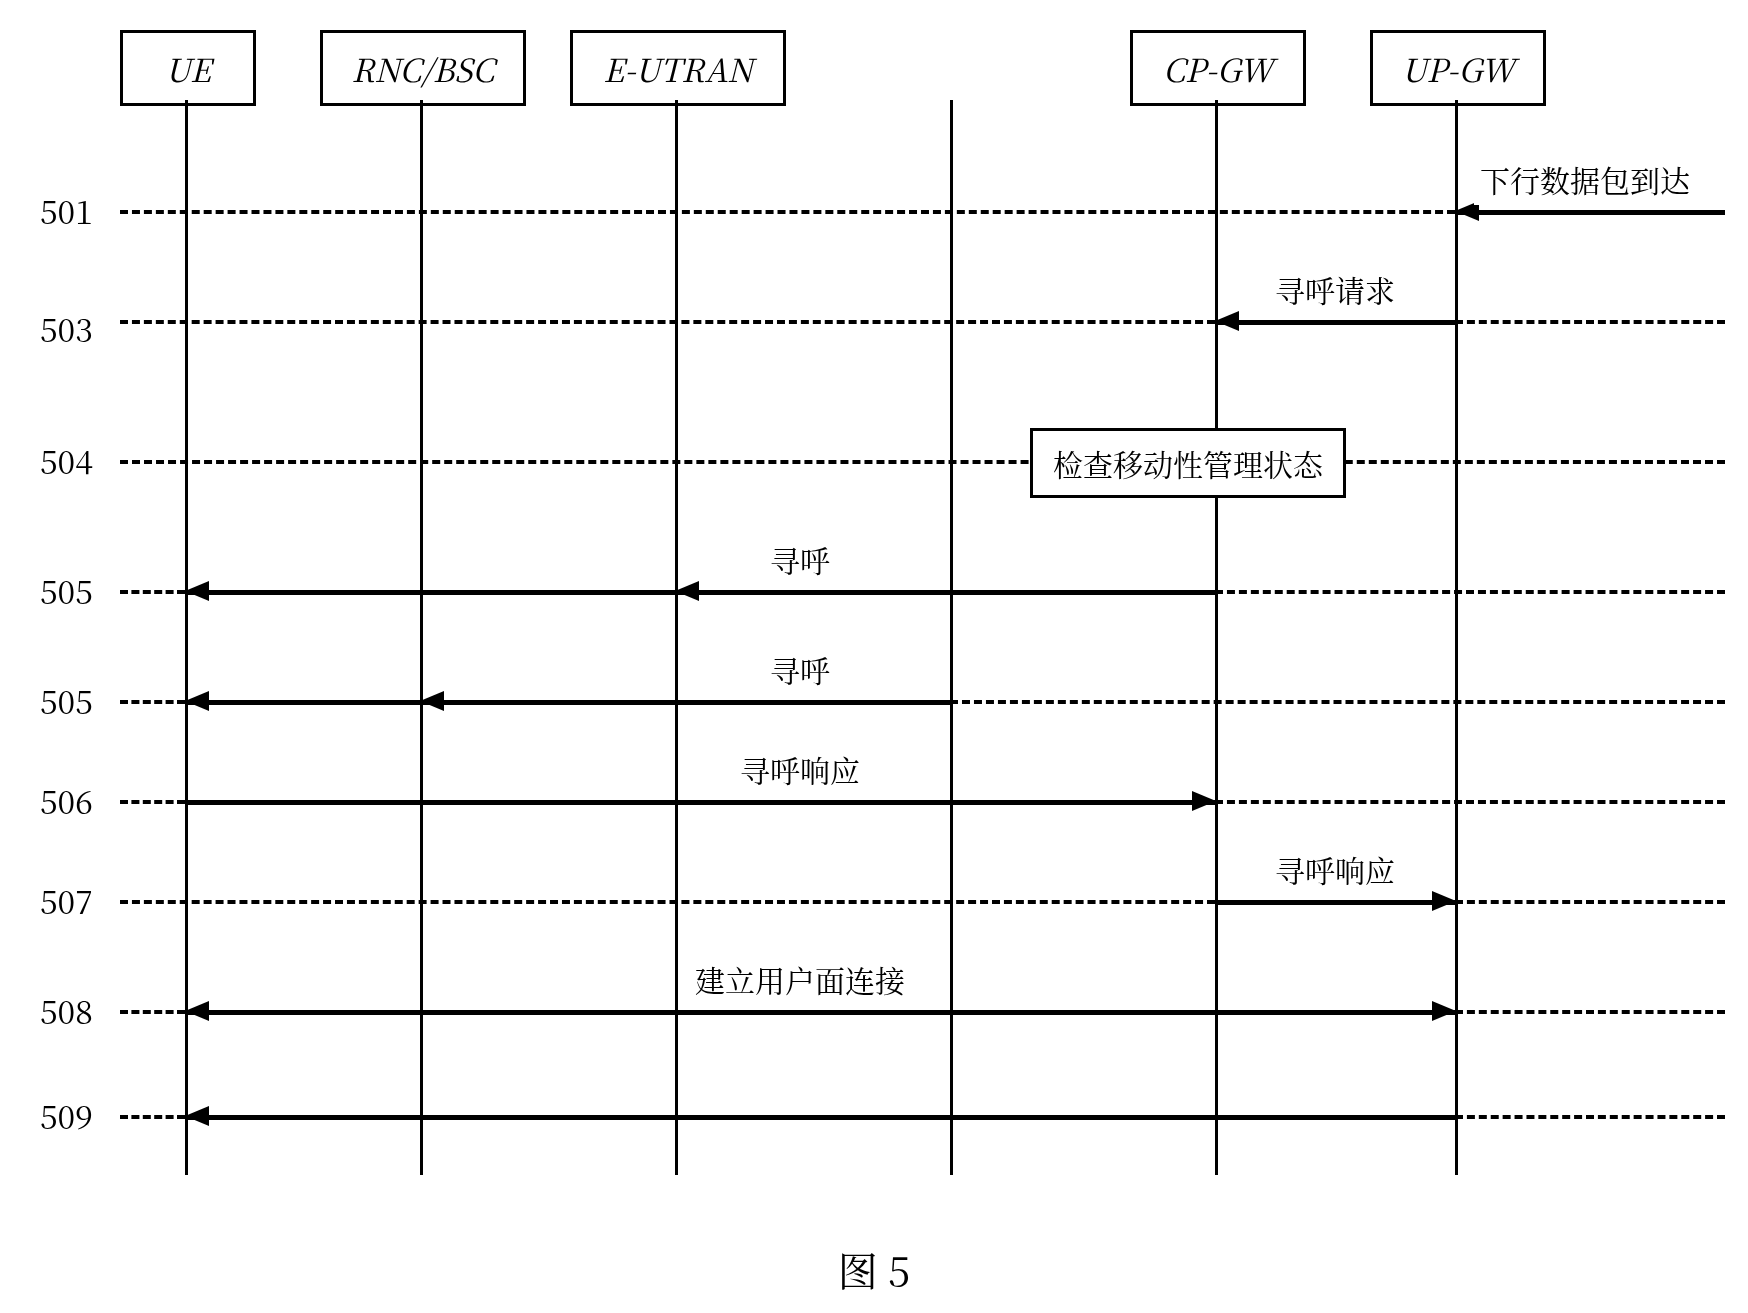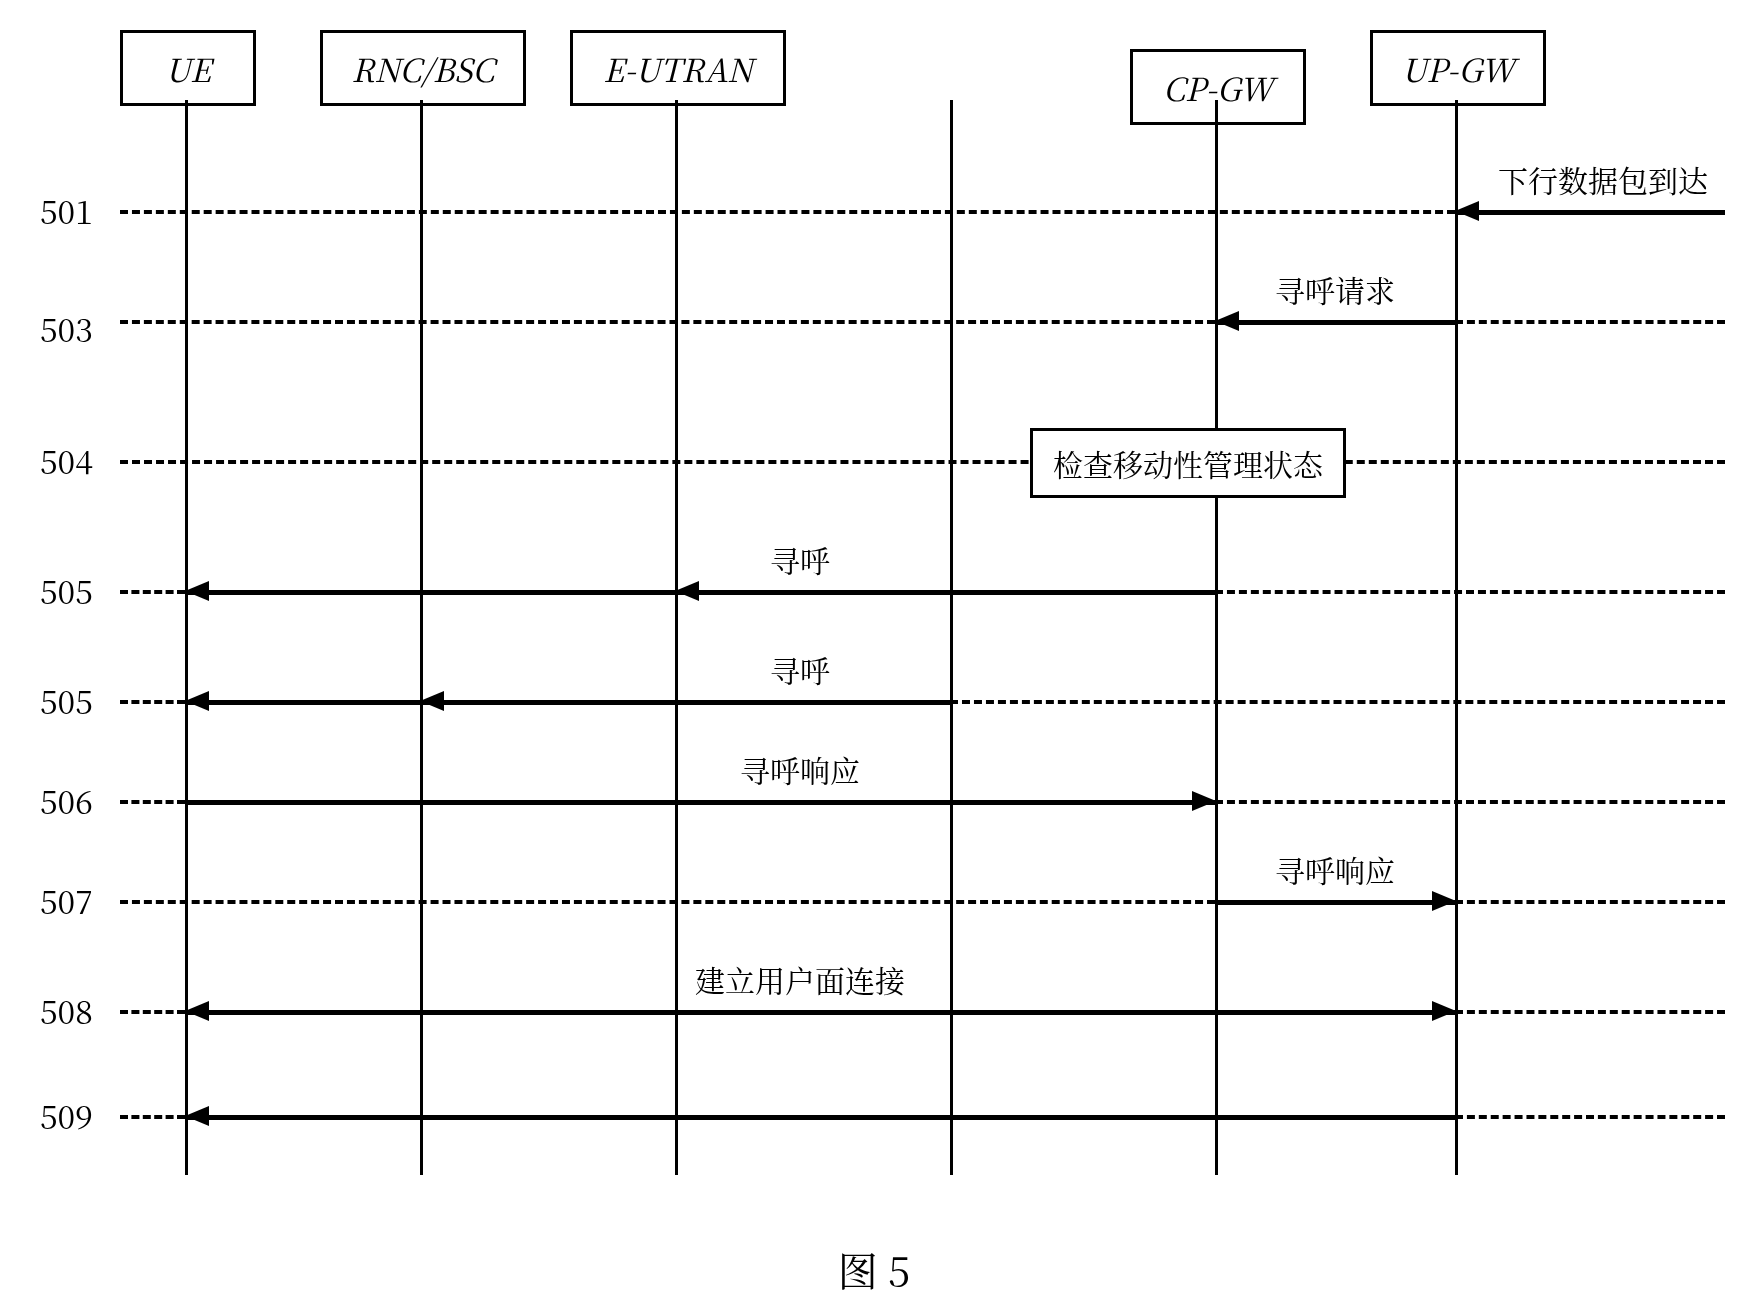--- a/index.html
+++ b/index.html
@@ -95,35 +95,35 @@
   }
 </style>
 </head>
 <body>
 
 <div class="diagram">
 
   <div class="actor-box" style="left:120px;width:130px;">UE</div>
   <div class="actor-box" style="left:570px;width:210px;">E-UTRAN</div>
   <div class="actor-box" style="left:320px;width:200px;">RNC/BSC</div>
-  <div class="actor-box" style="left:1130px;width:170px;margin-top:19px;">CP-GW</div>
+  <div class="actor-box" style="left:1130px;width:170px;">CP-GW</div>
   <div class="actor-box" style="left:1370px;width:170px;">UP-GW</div>
 
   <div class="lifeline" style="left:185px;"></div>
   <div class="lifeline" style="left:420px;"></div>
   <div class="lifeline" style="left:675px;"></div>
   <div class="lifeline" style="left:950px;"></div>
   <div class="lifeline" style="left:1215px;"></div>
   <div class="lifeline" style="left:1455px;"></div>
 
   <div class="step-num" style="top:210px;">501</div>
   <div class="dashed-row" style="top:210px;left:120px;width:1335px;"></div>
   <div class="solid-arrow" style="top:210px;left:1455px;width:270px;"></div>
   <div class="arrowhead-left" style="top:211px;left:1455px;"></div>
-  <div class="msg-label" style="top:205px;left:1585px;margin-left:18px;">下行数据包到达</div>
+  <div class="msg-label" style="top:205px;left:1585px;">下行数据包到达</div>
 
   <div class="step-num" style="top:328px;">503</div>
   <div class="dashed-row" style="top:320px;left:120px;width:1095px;"></div>
   <div class="dashed-row" style="top:320px;left:1455px;width:270px;"></div>
   <div class="solid-arrow" style="top:320px;left:1215px;width:240px;"></div>
   <div class="arrowhead-left" style="top:321px;left:1215px;"></div>
   <div class="msg-label" style="top:315px;left:1335px;">寻呼请求</div>
 
   <div class="step-num" style="top:460px;">504</div>
   <div class="dashed-row" style="top:460px;left:120px;width:1605px;"></div>

